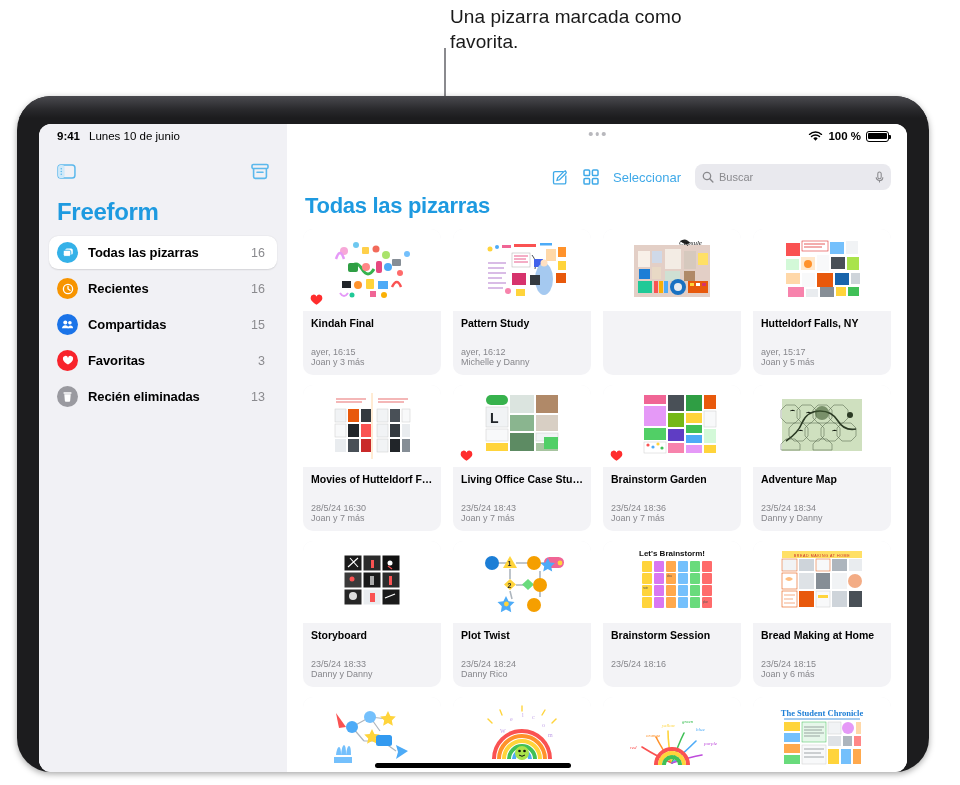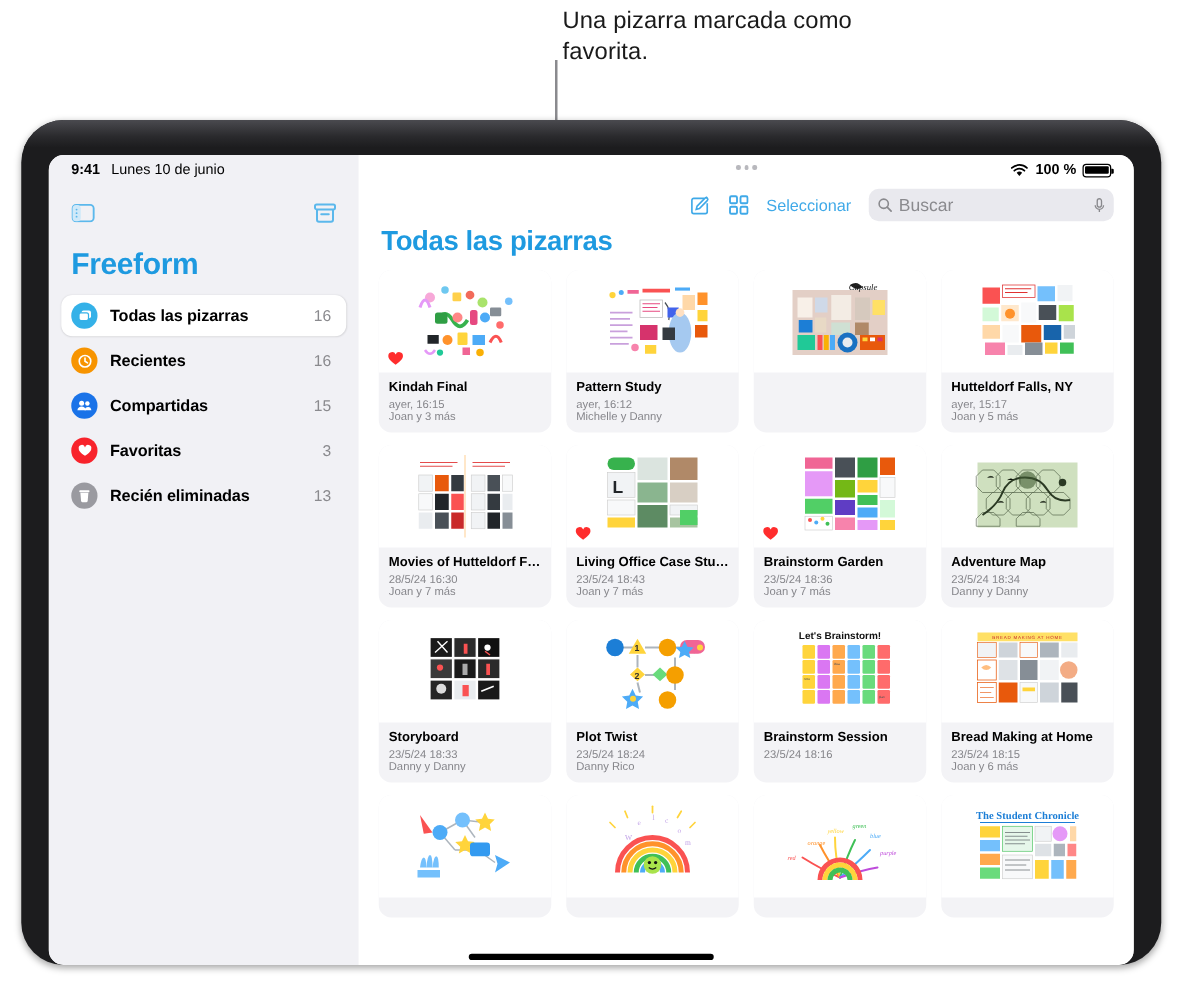--- a/index.html
+++ b/index.html
@@ -93,29 +93,29 @@
   .nav-label { flex: 1; font-size: 13px; font-weight: 600; color: #000; letter-spacing: -.1px; }
   .nav-count { font-size: 12.5px; color: #8a8a8e; font-weight: 400; }
 
   
   .content { flex: 1; height: 100%; background: #fff; position: relative; padding: 0 16px; }
   .dots { position: absolute; left: 50%; transform: translateX(-50%); top: 8px;
           display: flex; gap: 3px; }
   .dots span { width: 3.5px; height: 3.5px; border-radius: 50%; background: #b8b8bd; }
   .c-toolbar {
     display: flex; align-items: center; justify-content: flex-end;
-    gap: 14px; padding-top: 26px; height: 54px;
+    gap: 14px; padding-top: 26px; height: 54px; margin-top: 13px;
   }
   .tb-btn { color: #3fa9e8; display: flex; align-items: center; }
   .tb-text { font-size: 13px; color: #3fa9e8; font-weight: 400; }
   .searchbox {
     width: 196px; height: 26px; background: #e9e9ee; border-radius: 8px;
     display: flex; align-items: center; gap: 5px; padding: 0 7px;
   }
-  .search-ph { flex: 1; font-size: 14px; color: #8a8a8e; }
+  .search-ph { flex: 1; font-size: 11px; color: #8a8a8e; }
   .page-title {
     font-size: 22px; font-weight: 700; color: #1e9ae0;
     padding: 2px 0 10px 2px; letter-spacing: -.3px;
   }
 
   .grid { display: grid; grid-template-columns: repeat(4, 1fr); gap: 10px 12px; }
   .card {
     background: #f3f3f6; border-radius: 10px; overflow: hidden;
     position: relative;
   }
@@ -123,21 +123,21 @@
     height: 82px; background: #fff; position: relative; overflow: hidden;
     display: flex; align-items: center; justify-content: center;
   }
   .heart {
     position: absolute; left: 7px; bottom: 5px; width: 13px; height: 13px;
     color: #ff2d2d; z-index: 5;
   }
   .meta { padding: 6px 8px 8px 8px; }
   .m-title { font-size: 10.5px; font-weight: 700; color: #000;
              white-space: nowrap; overflow: hidden; text-overflow: ellipsis; }
-  .m-date { font-size: 9px; color: #86868b; margin-top: 2px; }
+  .m-date { font-size: 9px; color: #86868b; margin-top: 18px; }
   .m-people { font-size: 9px; color: #86868b; margin-top: 0; }
 
   .home-ind {
     position: absolute; left: 50%; transform: translateX(-50%); bottom: 4px;
     width: 196px; height: 5px; background: #000; border-radius: 3px; z-index: 30;
   }
 
   
   .art { width: 100%; height: 100%; position: relative; }
 </style>

